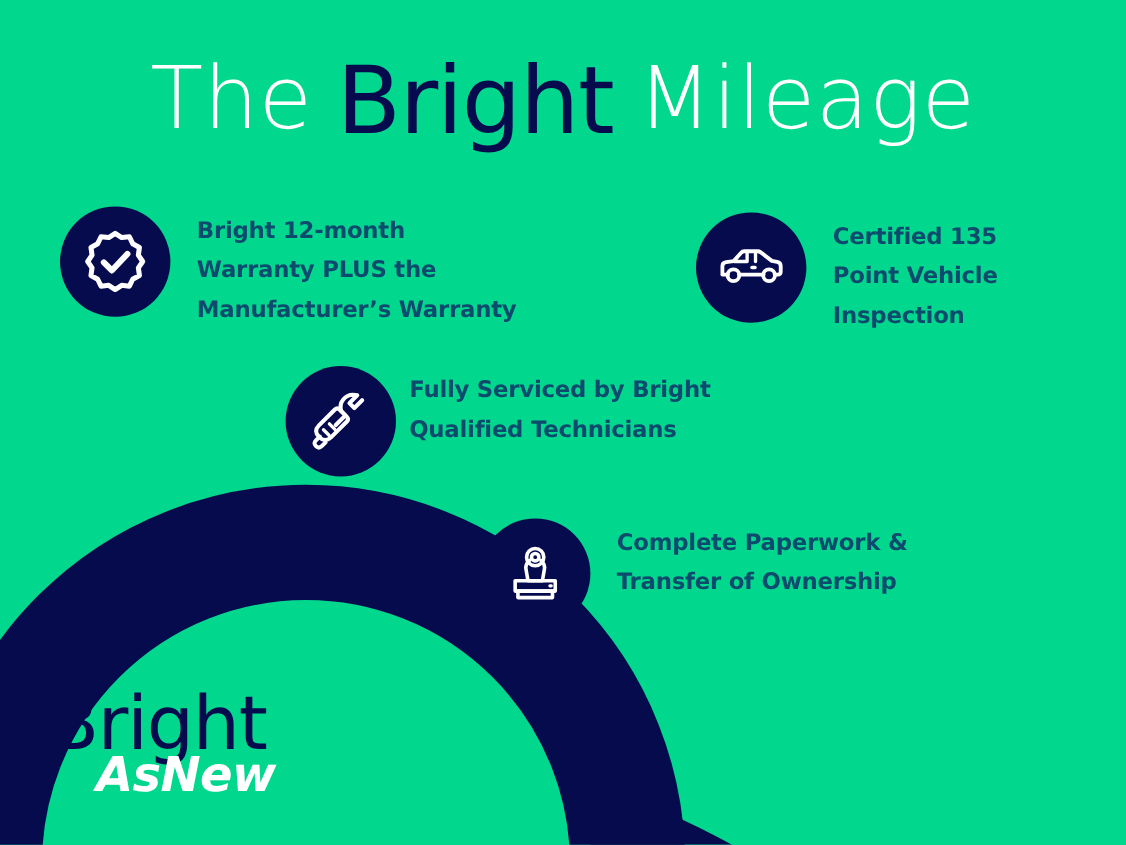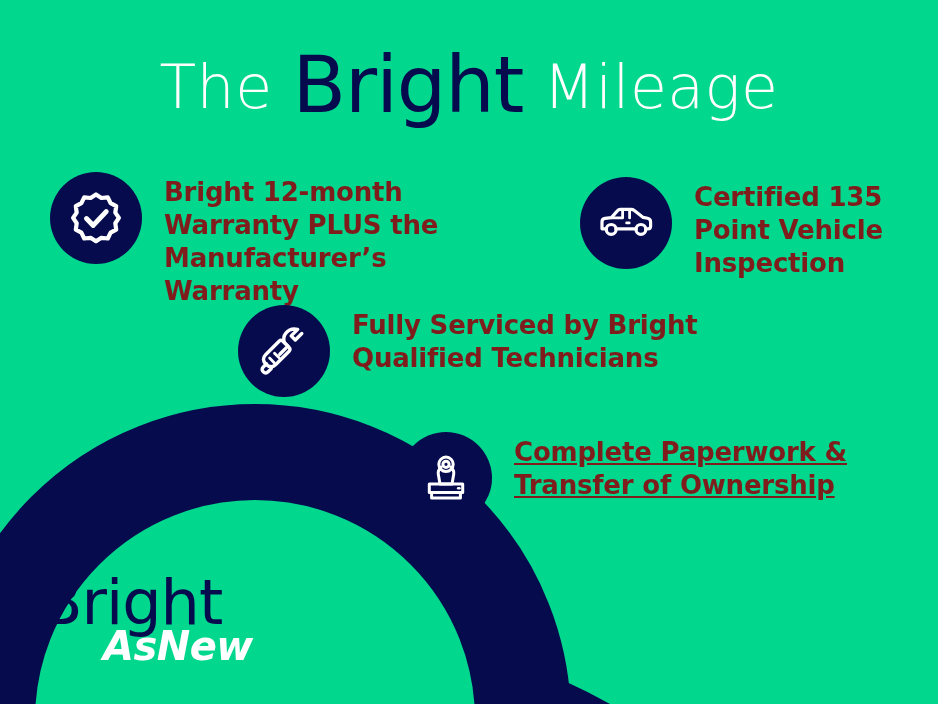--- a/index.html
+++ b/index.html
@@ -39,21 +39,21 @@
     left: 0;
     width: 938px;
     text-align: center;
     white-space: nowrap;
     line-height: 1;
   }
   .headline .word-the,
   .headline .word-promise {
     font-family: "DejaVu Sans", sans-serif;
     font-weight: 300;
-    font-size: 60px;
+    font-size: 72px;
     color: #ffffff;
     letter-spacing: 0.5px;
     vertical-align: baseline;
   }
   .headline .word-bright {
     font-family: "DejaVu Sans", sans-serif;
     font-weight: 400;
     font-size: 78px;
     color: #060b4e;
     letter-spacing: -1px;
@@ -77,41 +77,41 @@
     background: #060b4e;
     display: flex;
     align-items: center;
     justify-content: center;
   }
   .feature .badge svg {
     display: block;
   }
   .feature .ftext {
     margin-left: 22px;
-    color: #7f1d1d;
+    color: #0c4a6e;
     font-family: "DejaVu Sans", sans-serif;
     font-weight: bold;
-    font-size: 26px;
+    font-size: 19px;
     line-height: 33px;
     letter-spacing: -0.2px;
     white-space: pre-line;
     padding-top: 4px;
   }
 
   
   #feature-0 { top: 172px; left: 50px;  }
   #feature-1 { top: 177px; left: 580px; }
   #feature-2 { top: 305px; left: 238px; }
   #feature-3 { top: 432px; left: 400px; }
   #feature-4 { top: 558px; left: 542px; }
 
   #feature-0 .ftext { width: 360px; }
   #feature-1 .ftext { width: 220px; }
-  #feature-2 .ftext { width: 360px; }
-  #feature-3 .ftext { width: 350px; text-decoration: underline; }
+  #feature-2 .ftext { width: 360px; margin-left: 11px; }
+  #feature-3 .ftext { width: 350px; }
   #feature-4 .ftext { width: 240px; }
 
   
   #brand-lockup {
     position: absolute;
     left: 40px;
     top: 572px;
     width: 260px;
     height: 110px;
   }
@@ -126,21 +126,21 @@
   }
   #brand-lockup .brand-asnew {
     font-family: "DejaVu Sans", sans-serif;
     font-style: italic;
     font-weight: bold;
     font-size: 40px;
     color: #ffffff;
     letter-spacing: -0.5px;
     line-height: 40px;
     display: block;
-    margin-left: 63px;
+    margin-left: 40px;
     margin-top: -8px;
   }
 </style>
 </head>
 <body>
 
 <div id="poster">
 
   <svg class="bg-layer" viewBox="0 0 938 704" aria-hidden="true">
 

